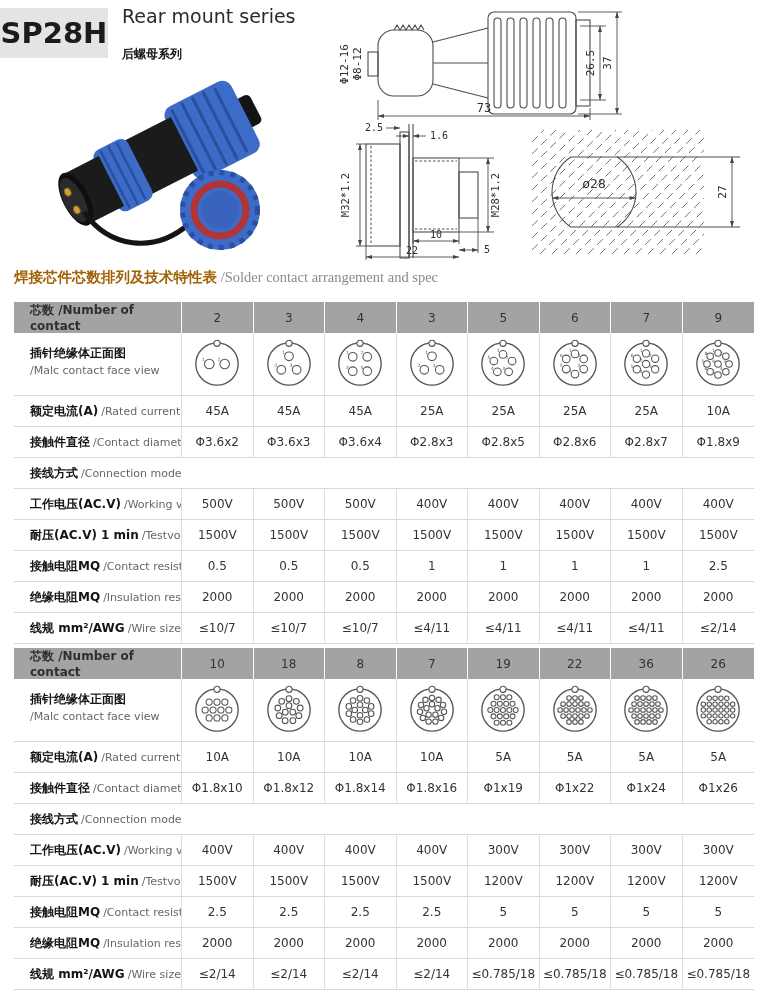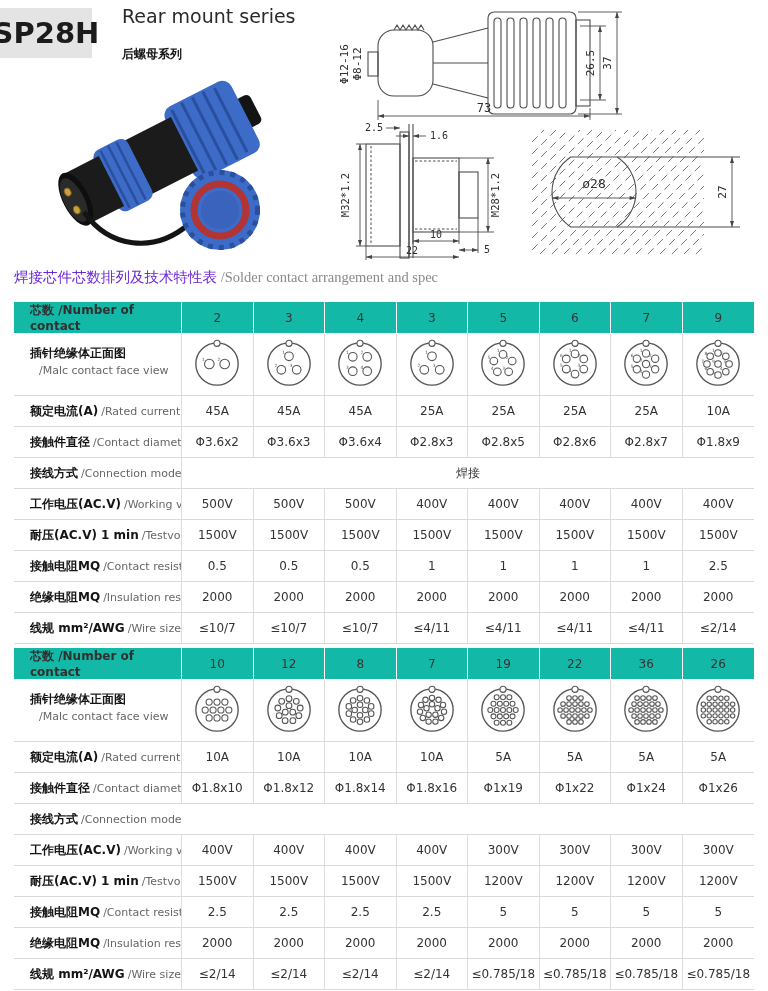--- a/index.html
+++ b/index.html
@@ -1,49 +1,49 @@
 <!DOCTYPE html>
 <html><head>
 <meta charset="utf-8">
 <style>
   html,body{margin:0;padding:0;background:#fff;}
   .page{position:relative;width:768px;height:991px;background:#ffffff;overflow:hidden;
         font-family:"DejaVu Sans","Liberation Sans",sans-serif;color:#222;}
   
-  .model-box{position:absolute;left:0;top:8px;width:92px;height:50px;background:#e4e4e4;
+  .model-box{position:absolute;left:0;top:8px;width:108px;height:50px;background:#e4e4e4;
              display:flex;align-items:center;justify-content:center;font-size:29px;font-weight:bold;color:#1b1b1b;}
   .series{position:absolute;left:122px;top:5px;line-height:1.25;}
   .series-en{font-size:19px;color:#2a2a2a;}
   .series-zh{font-size:12px;font-weight:bold;color:#141414;margin-top:18px;}
   
   svg.drawing{position:absolute;}
   svg.drawing .ln rect, svg.drawing .ln line, svg.drawing .ln polyline, svg.drawing .ln path{
       fill:none;stroke:#4d4d4d;stroke-width:1.1;}
   svg.drawing line.thread{stroke:#4d4d4d;stroke-width:1;stroke-dasharray:2.5 2;}
   svg.drawing .dims line{stroke:#4d4d4d;stroke-width:0.9;fill:none;}
   svg.drawing text{fill:#2e2e2e;font-family:"DejaVu Sans Mono","DejaVu Sans",monospace;}
   
   .section-title{position:absolute;left:14px;top:268px;font-size:14.5px;}
-  .st-zh{font-weight:normal;color:#6d28d9;text-align:right;}
+  .st-zh{font-weight:bold;color:#a16207;text-align:right;}
   .st-en{color:#8a8a8a;font-family:Liberation Serif, serif;}
   
   .spec-table{position:absolute;left:14px;width:740px;}
   .trow{display:grid;grid-template-columns:168px repeat(8,71.5px);height:30px;border-bottom:1px solid #d9d9d9;}
-  .trow.thead{height:31px;background:#14b8a6;border-bottom:none;}
+  .trow.thead{height:31px;background:#a3a3a3;border-bottom:none;}
   .trow.diag-row{height:62px;}
   .cell{display:flex;align-items:center;justify-content:center;overflow:hidden;}
   .cell:not(:last-child){border-right:1px solid #dedede;}
   .thead .cell:not(:last-child){border-right:1px solid #fdfdfd;}
   .label-cell{justify-content:flex-start;padding-left:16px;text-align:left;}
   .head-label{font-size:12px;color:#2f2f2f;font-weight:bold;}
   .head-val{font-size:12.5px;color:#f7f7f7;}
   .lab-zh{font-size:12px;font-weight:bold;color:#151515;white-space:nowrap;}
   .lab-en{font-size:11px;color:#666;white-space:nowrap;margin-left:3px;}
   .two-line .lab-zh{display:block;}
-  .two-line .lab-en{display:block;margin-left:9px;margin-top:2px;}
+  .two-line .lab-en{display:block;margin-left:0;margin-top:2px;}
   .label-cell.two-line{display:block;padding-top:12px;}
   .val-cell{font-size:12px;color:#333;}
   .merged-cell{grid-column:2/10;font-size:12px;color:#333;}
 </style>
 </head>
 <body>
 
 <div class="page">
 
   <div class="model-box">SP28H</div>
@@ -392,21 +392,20 @@
         <div class="cell val-cell">Φ2.8x5</div>
         <div class="cell val-cell">Φ2.8x6</div>
         <div class="cell val-cell">Φ2.8x7</div>
         <div class="cell val-cell">Φ1.8x9</div>
       </div>
       <div class="trow">
         <div class="cell label-cell">
           <span class="lab-zh">接线方式</span>
           <span class="lab-en">/Connection mode</span>
         </div>
-        <div class="cell merged-cell">焊接</div>
       </div>
       <div class="trow">
         <div class="cell label-cell">
           <span class="lab-zh">工作电压(AC.V)</span>
           <span class="lab-en">/Working voltage</span>
         </div>
         <div class="cell val-cell">500V</div>
         <div class="cell val-cell">500V</div>
         <div class="cell val-cell">500V</div>
         <div class="cell val-cell">400V</div>
@@ -469,21 +468,21 @@
         <div class="cell val-cell">≤4/11</div>
         <div class="cell val-cell">≤4/11</div>
         <div class="cell val-cell">≤4/11</div>
         <div class="cell val-cell">≤2/14</div>
       </div>
     </div>
   <div class="spec-table" style="top:648px">
       <div class="trow thead">
         <div class="cell label-cell head-label">芯数  /Number of contact</div>
         <div class="cell val-cell head-val">10</div>
-        <div class="cell val-cell head-val">12</div>
+        <div class="cell val-cell head-val">18</div>
         <div class="cell val-cell head-val">8</div>
         <div class="cell val-cell head-val">7</div>
         <div class="cell val-cell head-val">19</div>
         <div class="cell val-cell head-val">22</div>
         <div class="cell val-cell head-val">36</div>
         <div class="cell val-cell head-val">26</div>
       </div>
       <div class="trow diag-row">
         <div class="cell label-cell two-line">
           <span class="lab-zh">插针绝缘体正面图</span>

